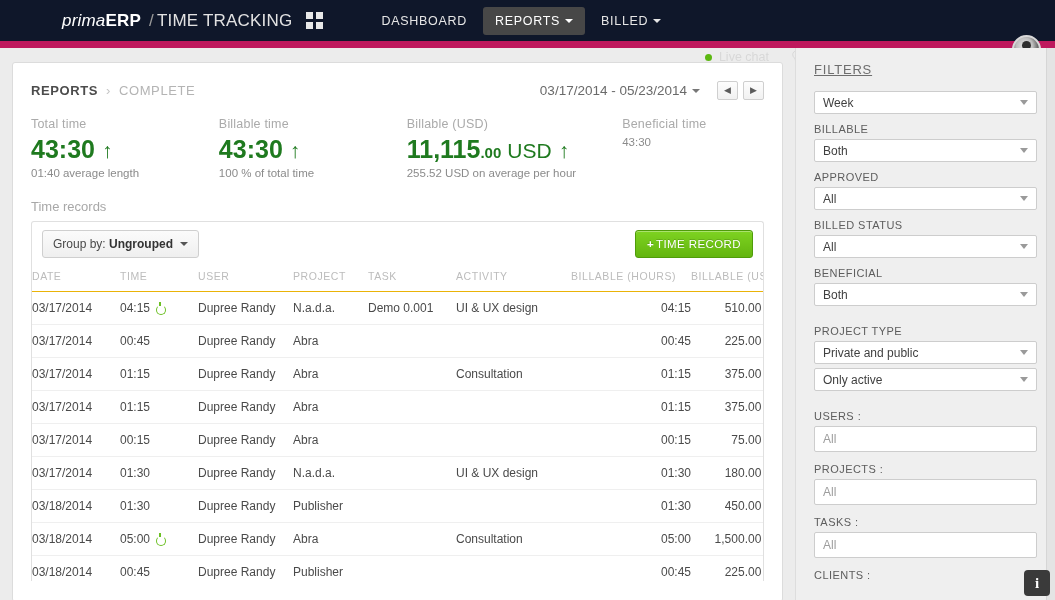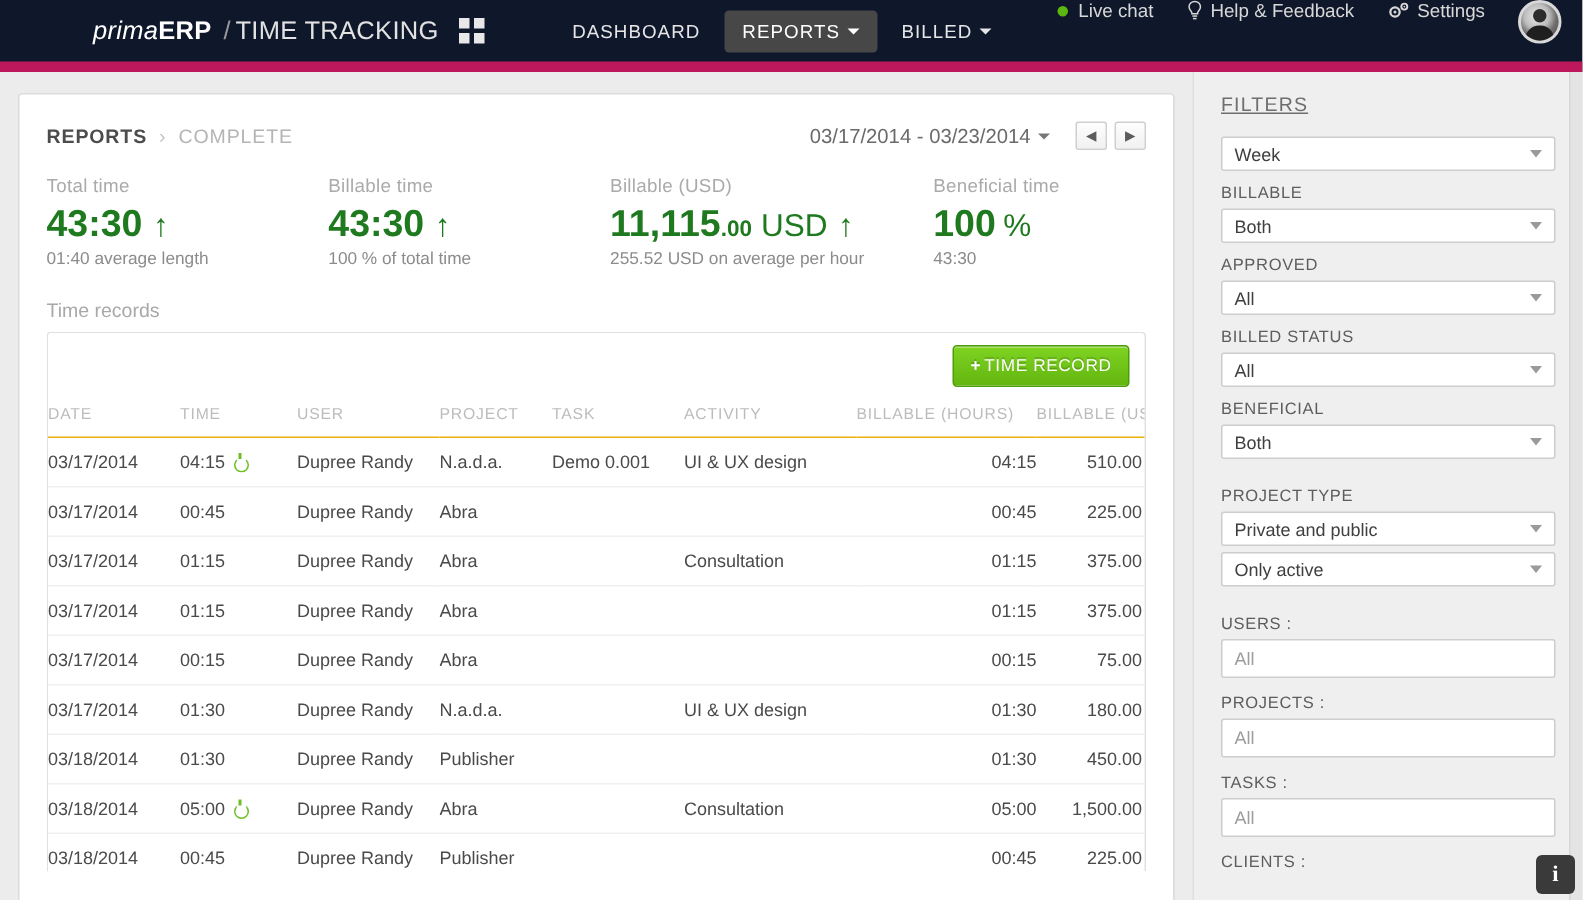--- a/index.html
+++ b/index.html
@@ -56,21 +56,21 @@
   .navitem.active { background: #474747; color: #fff; }
   .caret-d {
     display: inline-block; width: 0; height: 0;
     border-left: 4px solid transparent; border-right: 4px solid transparent;
     border-top: 4px solid currentColor;
     margin-left: 5px; vertical-align: 2px;
   }
 
   .rightnav {
     position: absolute; right: 12px; top: 0; height: 64px;
-    display: flex; align-items: flex-start;
+    display: flex; align-items: flex-end;
   }
   .rn-item {
     color: #d8d8d8; font-size: 12.5px; margin-right: 22px;
     display: flex; align-items: center; cursor: pointer; white-space: nowrap;
   }
   .dot-green {
     width: 7px; height: 7px; border-radius: 50%;
     background: #5cb811; margin-right: 7px; display: inline-block;
   }
   .ico-s { margin-right: 5px; display: inline-flex; align-items: center; }
@@ -330,21 +330,21 @@
 
   <div class="content">
     <div class="card">
 
       <div class="crumbrow">
         <div class="crumb">
           <span class="b1">REPORTS</span><span class="sep">›</span><span class="b2">COMPLETE</span>
         </div>
         <div class="daterange">
           <div class="dr-label">
-            <span>03/17/2014 - 03/23/2014</span><span class="caret-d"></span>
+            <span>03/17/2014 - 05/23/2014</span><span class="caret-d"></span>
           </div>
           <div class="navbtns">
             <div class="navbtn">◀</div>
             <div class="navbtn">▶</div>
           </div>
         </div>
       </div>
 
       <div class="metrics">
         <div class="metric">
@@ -368,32 +368,32 @@
           <div class="m-value">
             <span>11,115</span>
               <span class="dec">.00</span>
             <span class="unit">USD</span>
             <span class="uparrow">↑</span>
           </div>
           <div class="m-sub">255.52 USD on average per hour</div>
         </div>
         <div class="metric">
           <div class="m-label">Beneficial time</div>
-          <div class="m-value">
-            <span>100</span>
-            <span class="pct">%</span>
-          </div>
           <div class="m-sub">43:30</div>
         </div>
       </div>
 
       <div class="rec-title">Time records</div>
 
       <div class="rec-box">
         <div class="rec-toolbar">
+          <div class="groupby">
+            <span>Group by:</span>
+            <b>Ungrouped</b><span class="caret-d"></span>
+          </div>
           <div class="btn-green">
             <span class="plus">+</span><span>TIME RECORD</span>
           </div>
         </div>
 
         <table class="rec">
           <thead>
             <tr>
               <th class="c-date">DATE</th>
               <th class="c-time">TIME</th>

